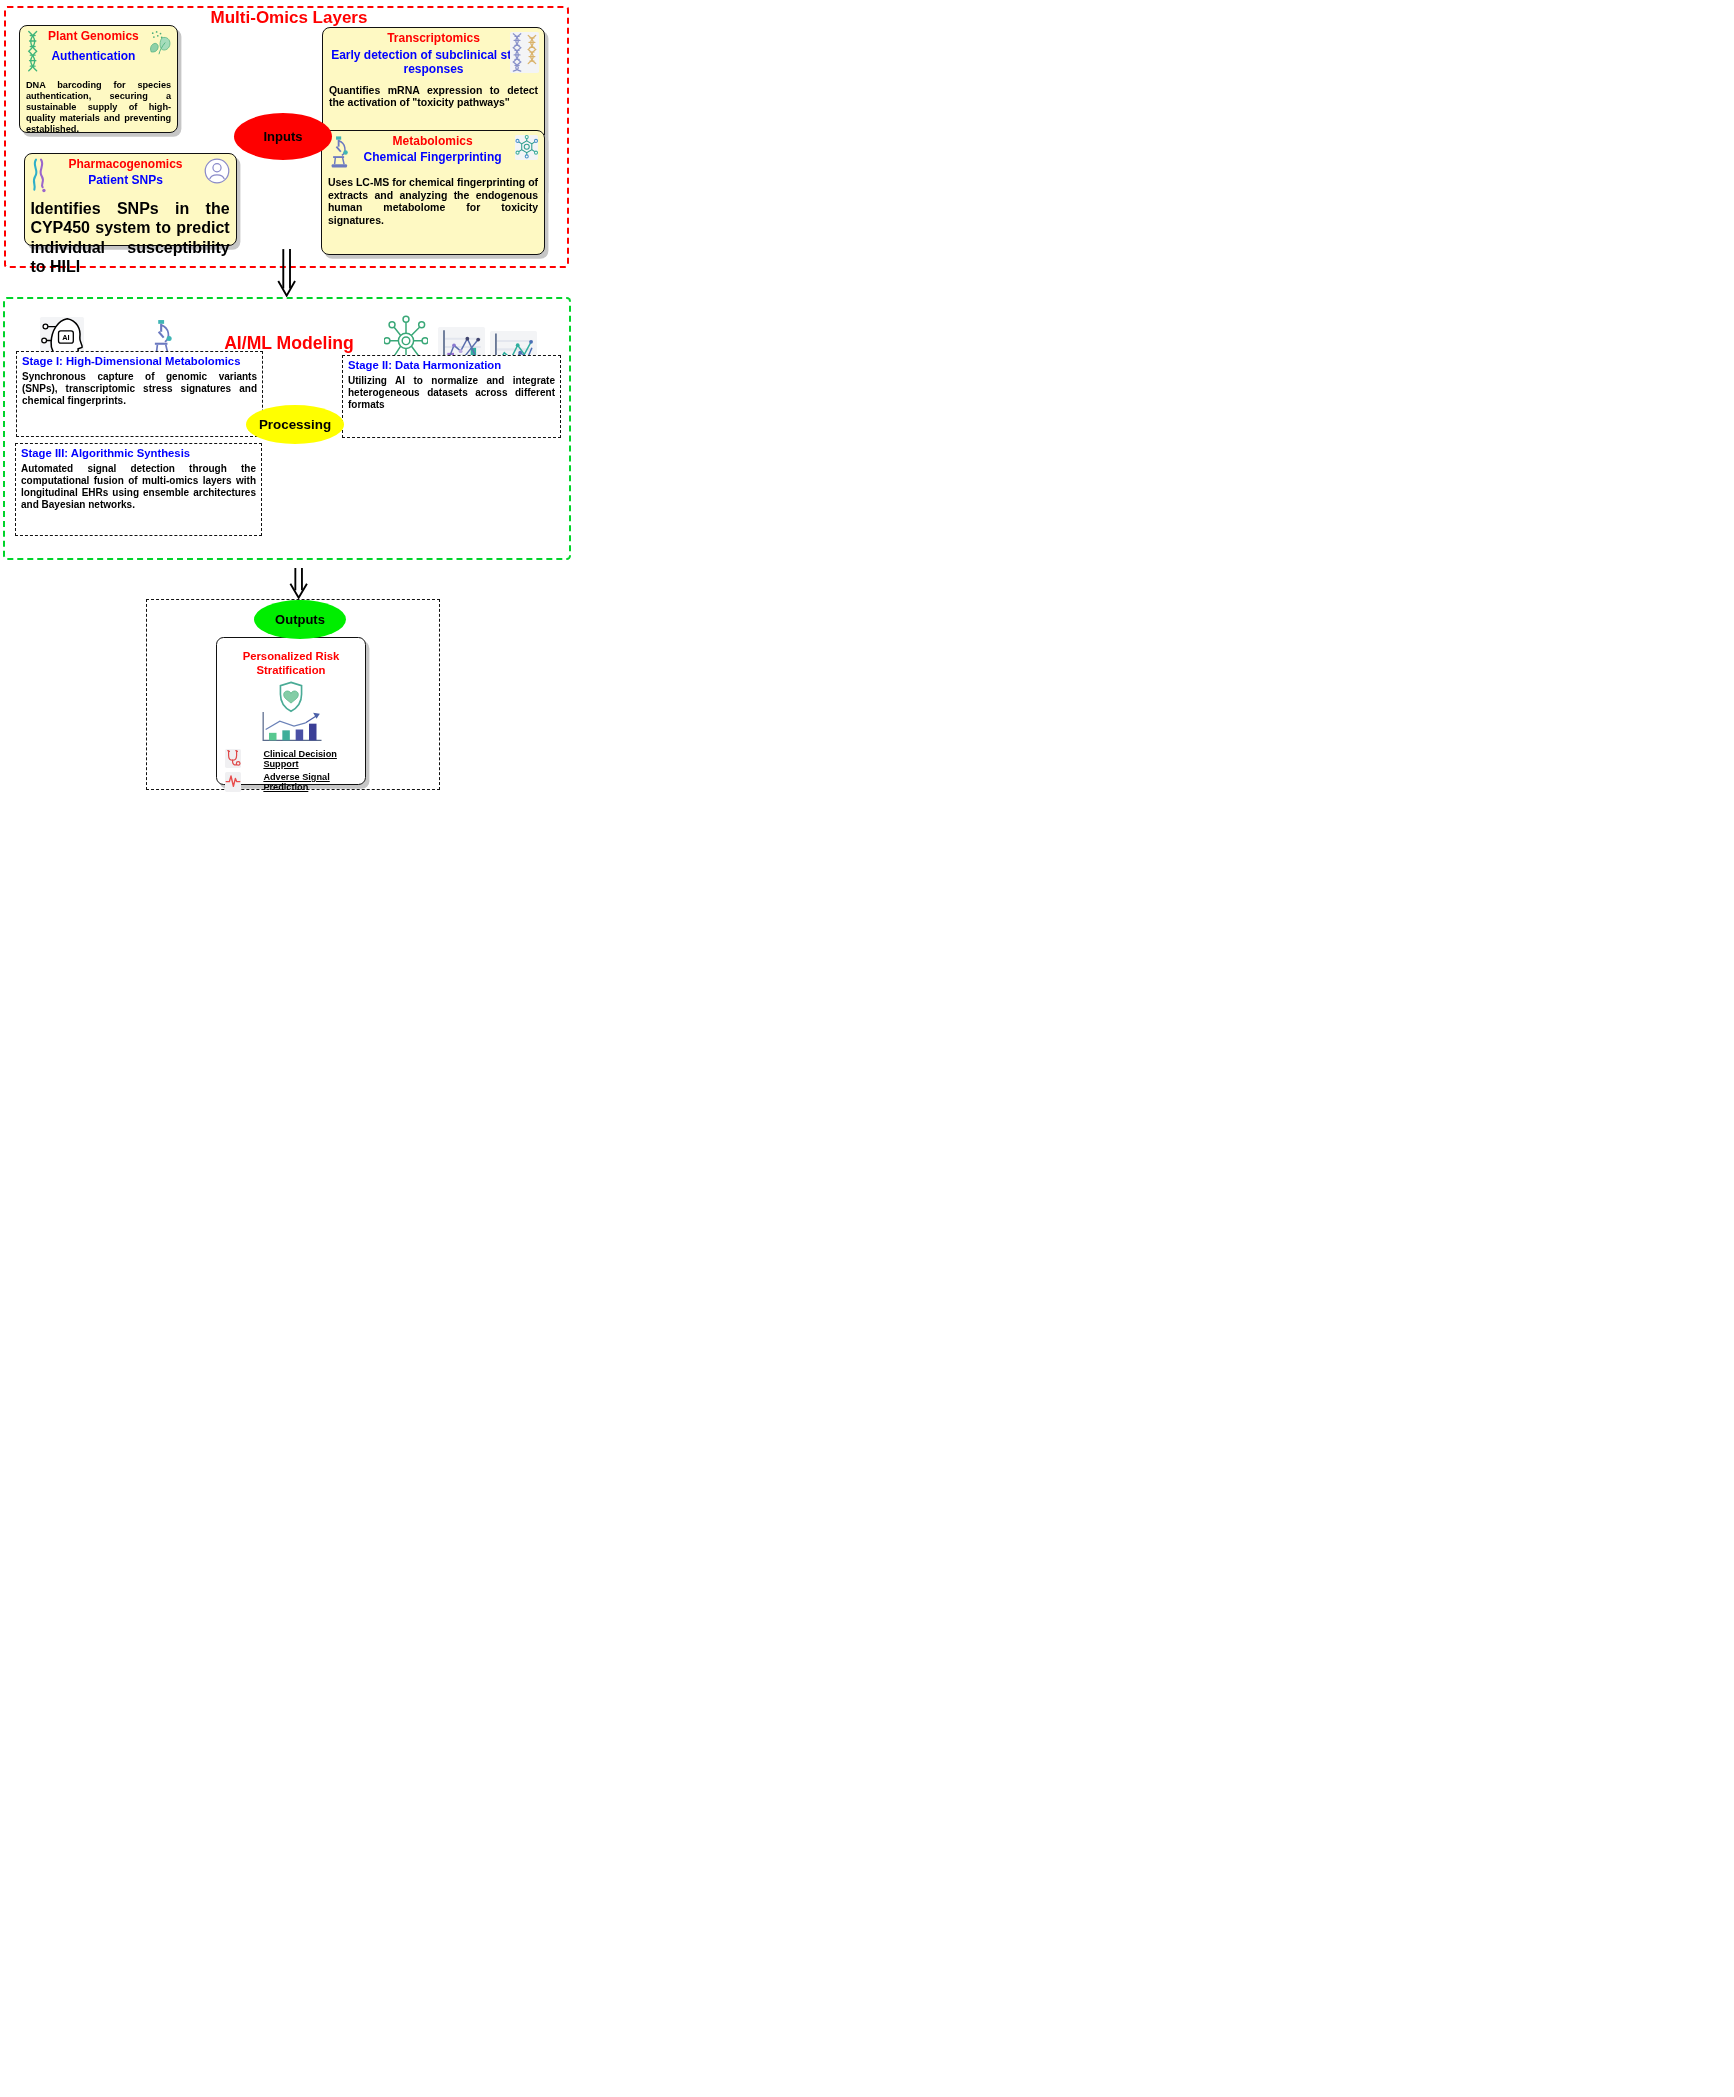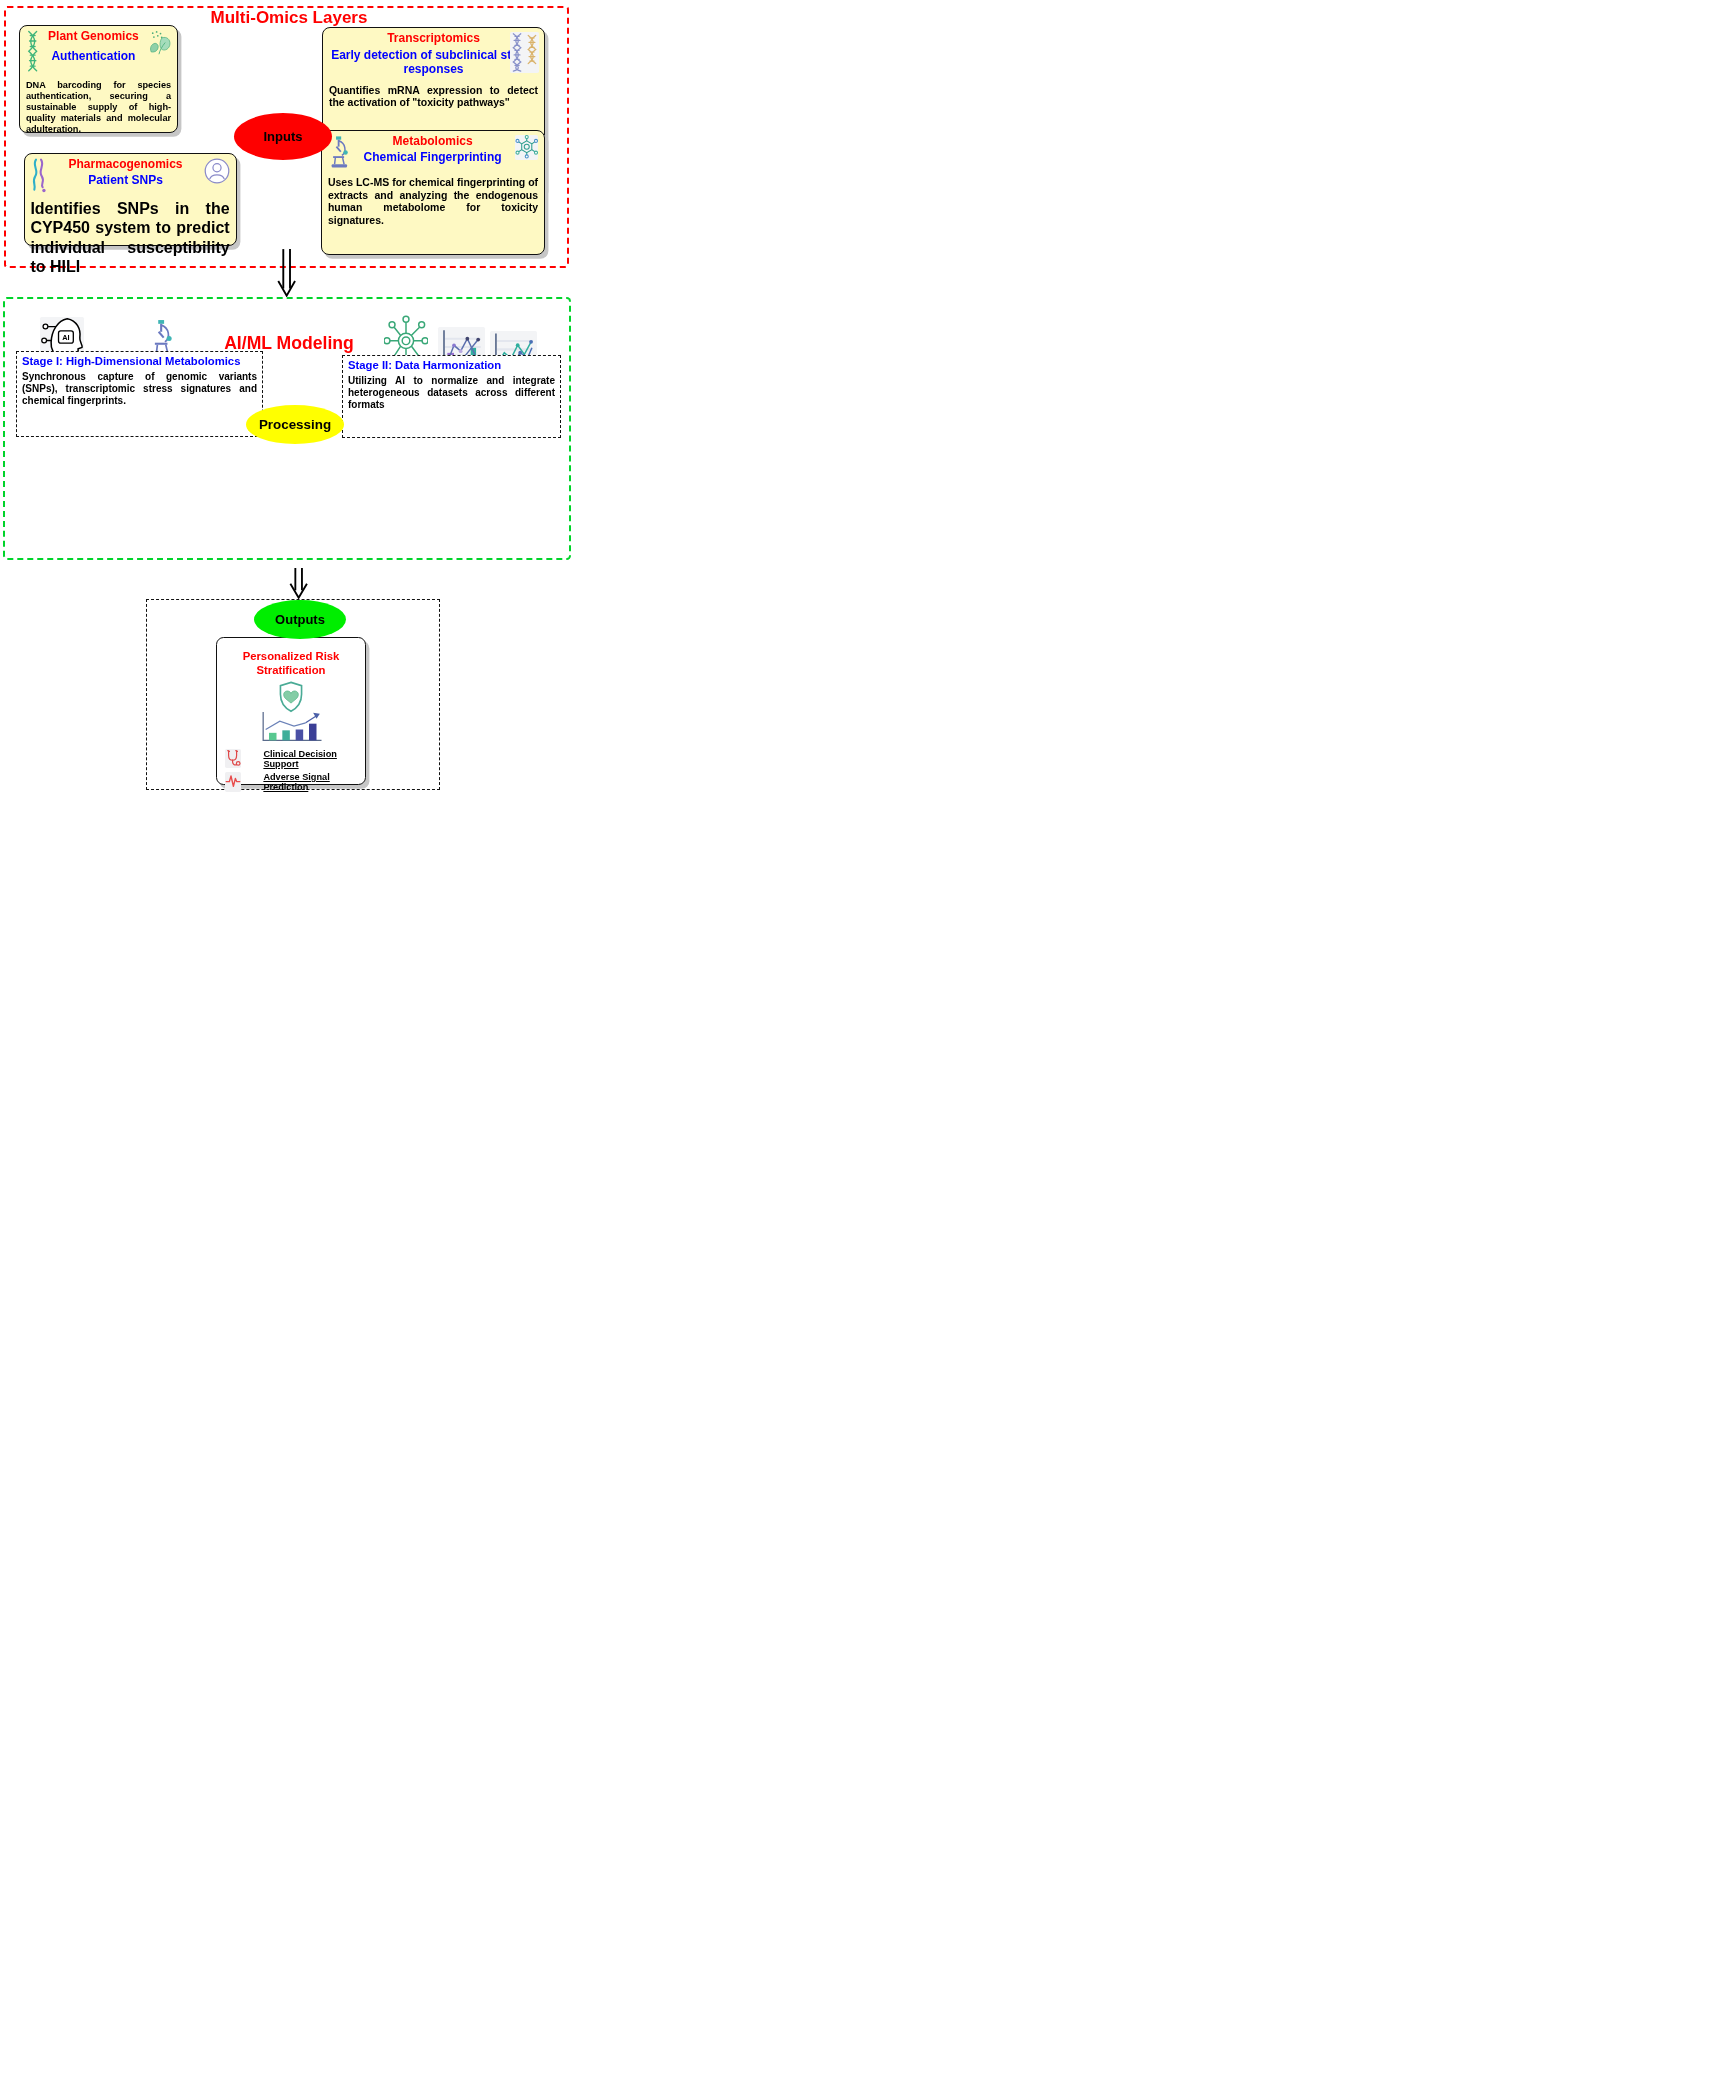--- a/index.html
+++ b/index.html
@@ -123,21 +123,21 @@
             <circle cx="15" cy="18" r="2.2"></circle>
               <circle cx="25" cy="15" r="2.2"></circle>
               <circle cx="35" cy="19" r="2.2"></circle>
           </g>
           <path d="M18 34 C8 36 4 46 8 56 C18 58 26 52 26 42 C26 38 22 34 18 34 Z" fill="#8fd0a8" stroke="#57b584" stroke-width="2"></path>
           <path d="M36 20 C48 16 57 24 56 36 C55 48 44 54 36 50 C29 46 29 28 36 20 Z" fill="#a5dcbb" stroke="#57b584" stroke-width="2"></path>
           <path d="M28 62 C30 52 36 42 44 32" fill="none" stroke="#57b584" stroke-width="2.5"></path>
         </svg>
       </span>
     </div>
-    <div class="card-body">DNA barcoding for species authentication, securing a sustainable supply of high-quality materials and molecular adulteration.</div>
+    <div class="card-body">DNA barcoding for species authentication, securing a sustainable supply of high-quality materials and preventing established.</div>
   </div>
 
   <div class="card card-transcr">
     <span class="icon corner-icon icon-bg">
       <svg width="29" height="40" viewBox="0 0 70 96" fill="none" stroke-linecap="round">
         <g stroke="#8891c9" stroke-width="3">
           <path d="M8 4 C24 16 24 26 8 38 C24 50 24 60 8 72 C24 84 24 90 8 94"></path>
           <path d="M26 4 C10 16 10 26 26 38 C10 50 10 60 26 72 C10 84 10 90 26 94"></path>
           <path d="M12 10 H22 M10 20 H24 M12 32 H22 M12 44 H22 M10 55 H24 M12 66 H22 M12 80 H22"></path>
         </g>
@@ -292,20 +292,24 @@
     </svg>
   </span>
 
   <div class="stage stage-1">
     <div class="stage-title">Stage I: High-Dimensional Metabolomics</div>
     <div class="stage-body">Synchronous capture of genomic variants (SNPs), transcriptomic stress signatures and chemical fingerprints.</div>
   </div>
   <div class="stage stage-2">
     <div class="stage-title">Stage II: Data Harmonization</div>
     <div class="stage-body">Utilizing AI to normalize and integrate heterogeneous datasets across different formats</div>
+  </div>
+  <div class="stage stage-3">
+    <div class="stage-title">Stage III: Algorithmic Synthesis</div>
+    <div class="stage-body">Automated signal detection through the computational fusion of multi-omics layers with longitudinal EHRs using ensemble architectures and Bayesian networks.</div>
   </div>
 
   <div class="badge badge-processing">Processing</div>
 
   <svg class="flow-arrow arrow-2" width="19.3" height="31" viewBox="0 0 46 75" fill="none" stroke="#000" stroke-width="4.5">
     <path d="M15 0 V54"></path>
       <path d="M31 0 V54"></path>
       <path d="M3 38 L23 72 L43 38"></path>
   </svg>
 

